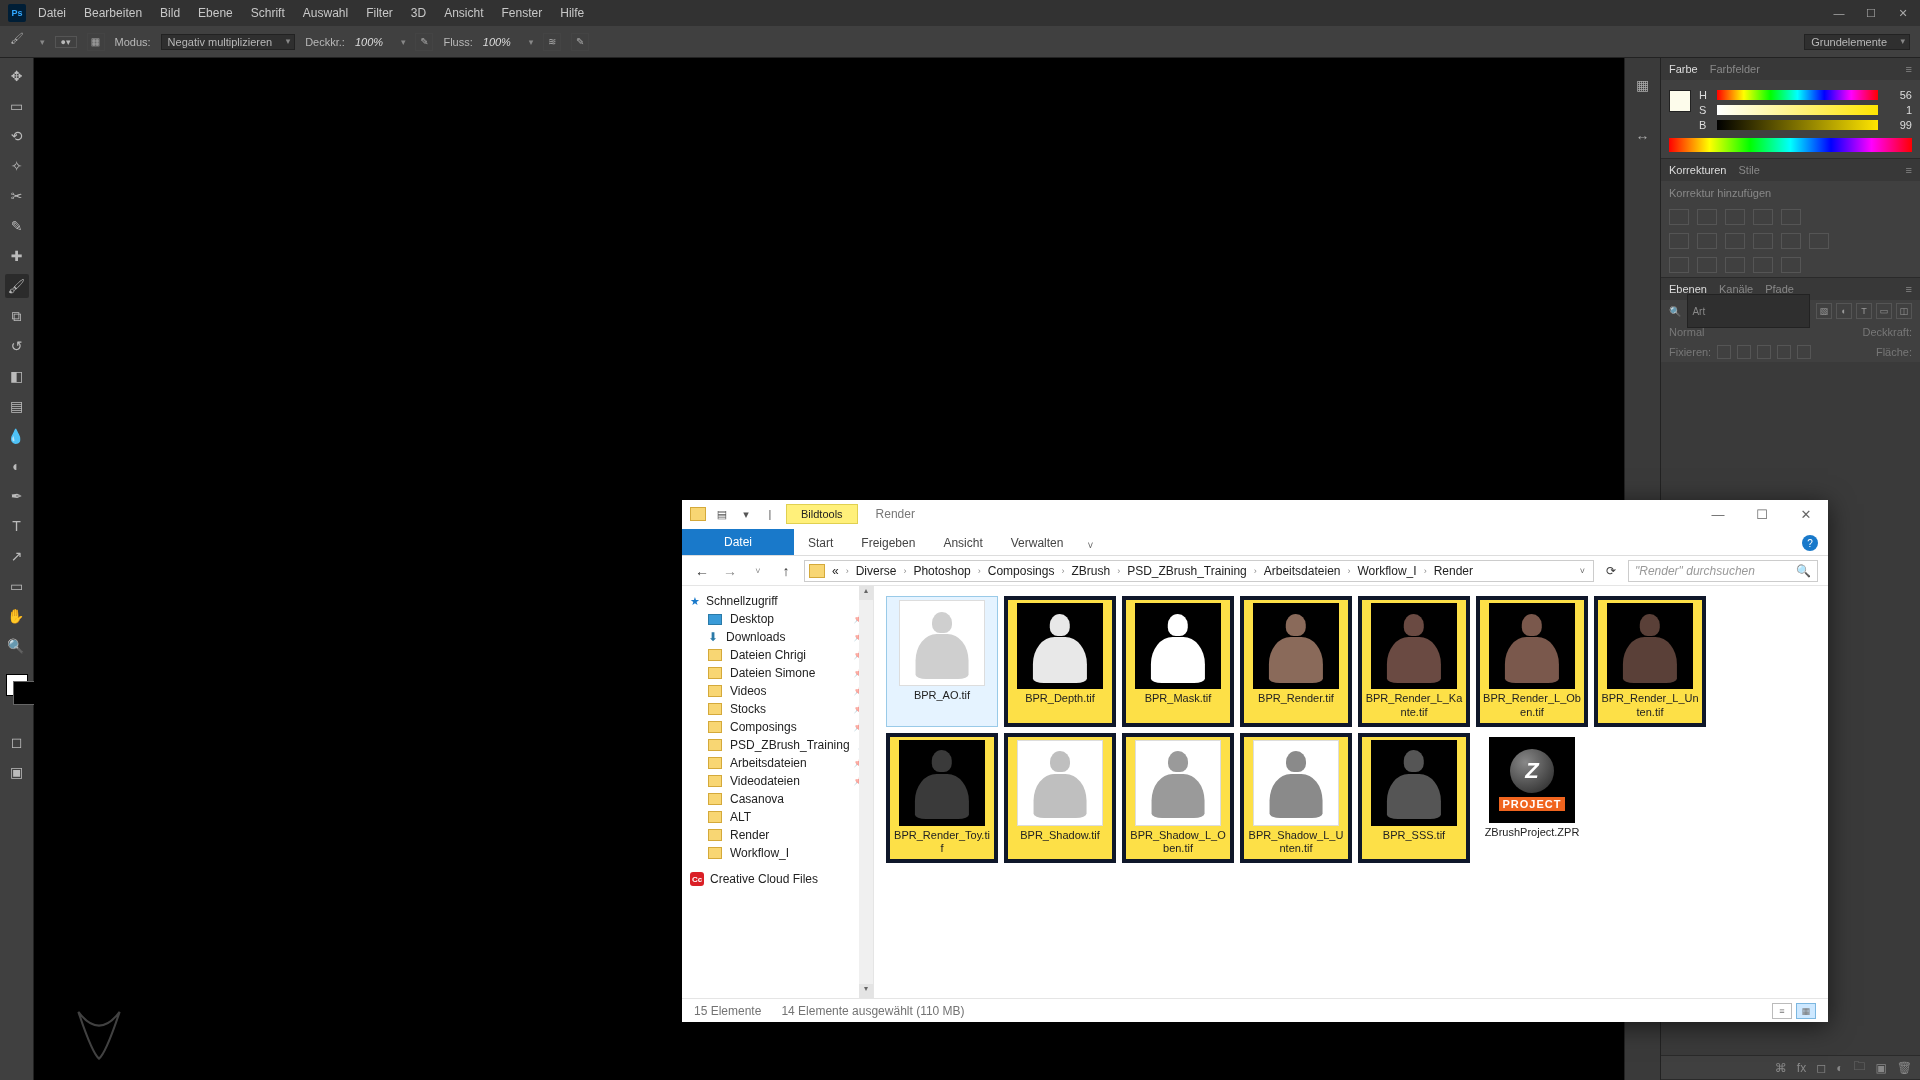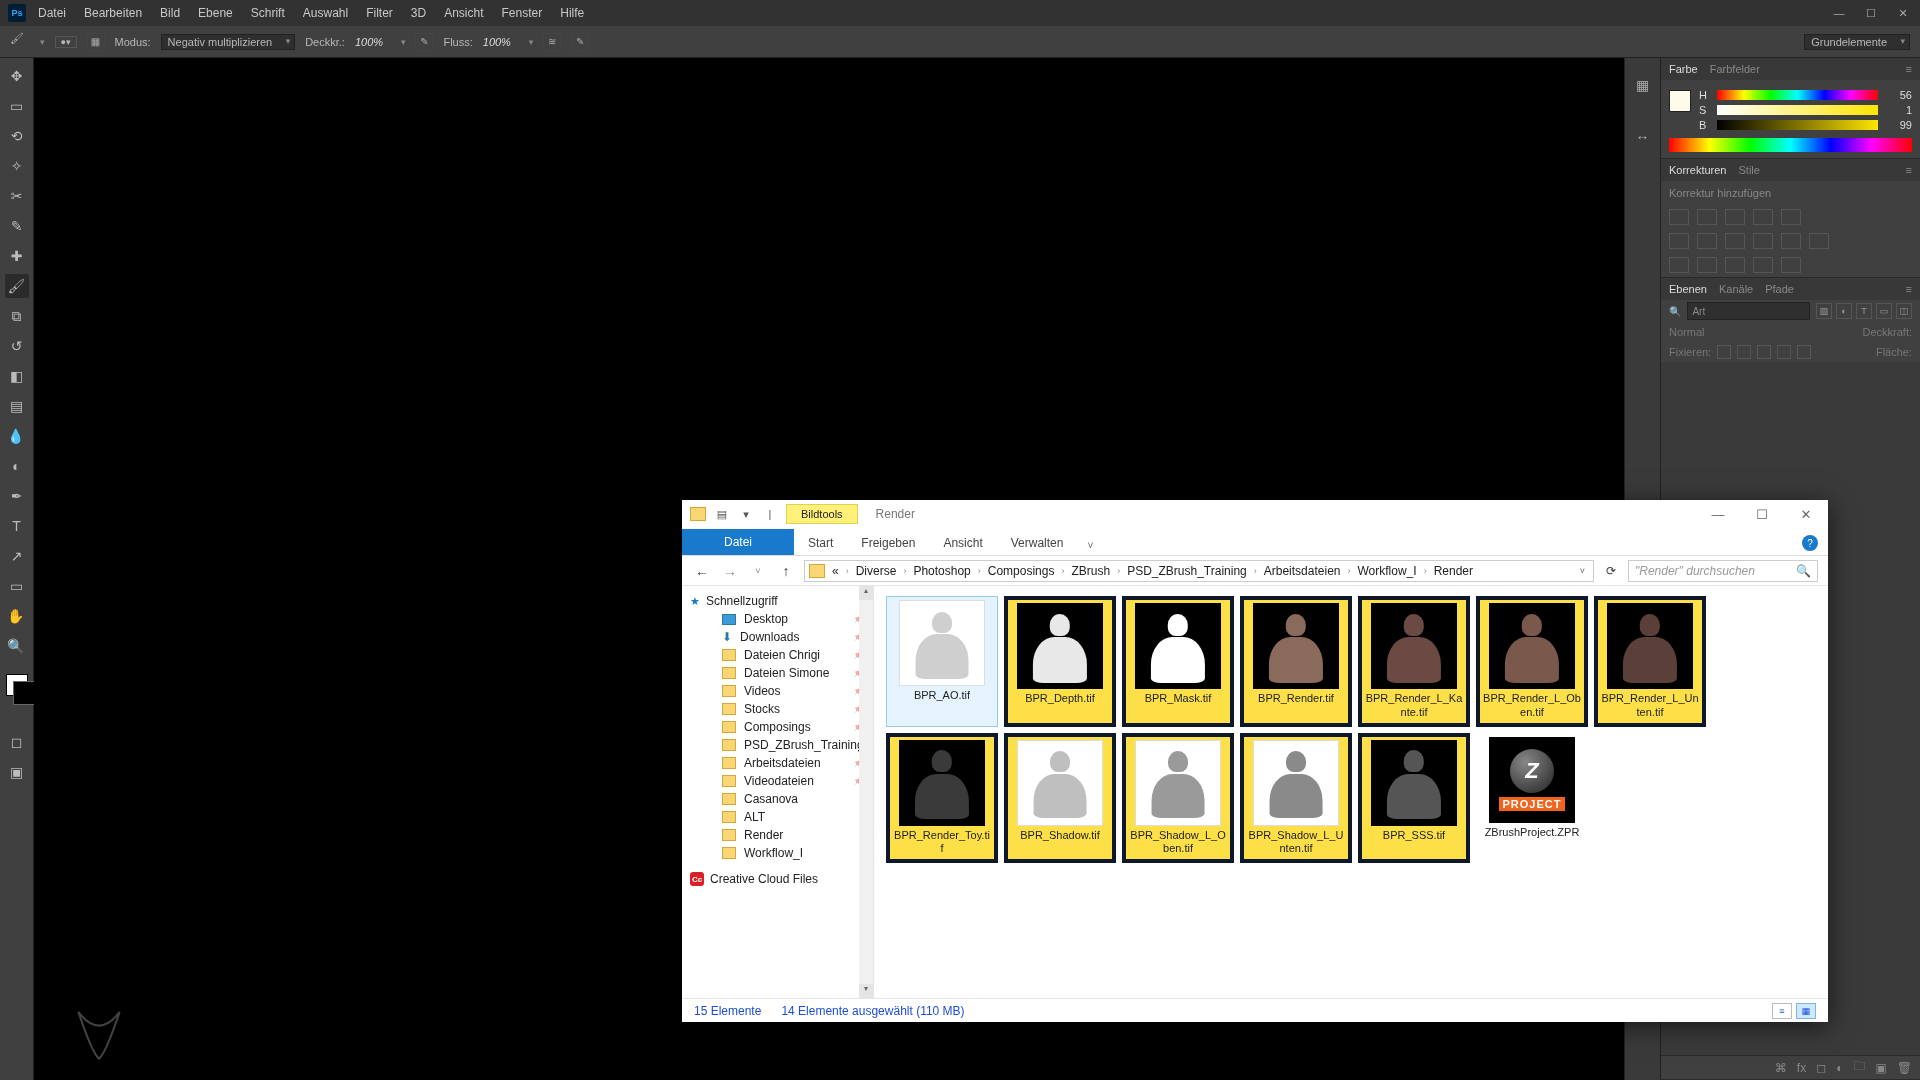--- a/index.html
+++ b/index.html
@@ -48,21 +48,21 @@
 .hsb-row .lbl { width: 12px; color: #ddd; }
 .hsb-row .bar { flex: 1; height: 10px; position: relative; }
 .hsb-row .val { width: 28px; text-align: right; color: #ddd; }
 .gradient-strip { height: 14px; background: linear-gradient(90deg,#f00,#ff0,#0f0,#0ff,#00f,#f0f,#f00); margin-top: 4px; }
 
 .icon-row { display: flex; gap: 8px; padding: 4px 8px; }
 .icon-row .ib { width: 20px; height: 16px; border: 1px solid #555; }
 
 .layers-body { flex: 1; background: #3a3a3a; }
 .layers-head { height: 22px; display: flex; align-items: center; padding: 0 8px; gap: 6px; }
-.layers-search { flex: 1; background: #2f2f2f; border: 1px solid #222; height: 18px; padding: 0 4px; display: flex; align-items: center; color: #888; font-size: 10px; }
+.layers-search { flex: 1; background: #2f2f2f; border: 1px solid #222; height: 18px; padding: 16px 4px; display: flex; align-items: center; color: #888; font-size: 10px; }
 .layers-opts { display: flex; gap: 4px; }
 .layers-opts .lo { width: 16px; height: 16px; border: 1px solid #555; font-size: 9px; color: #999; display: flex; align-items: center; justify-content: center; }
 .layers-dd { height: 20px; display: flex; align-items: center; padding: 0 8px; gap: 10px; color: #777; }
 .layers-lockrow { height: 20px; display: flex; align-items: center; padding: 0 8px; gap: 6px; color: #777; }
 .layers-lockrow .li { width: 14px; height: 14px; border: 1px solid #555; }
 .layers-footer { margin-top: auto; height: 24px; display: flex; align-items: center; justify-content: flex-end; gap: 10px; padding: 0 8px; color: #888; font-size: 12px; border-top: 1px solid #2a2a2a; }
 
 
 .explorer { position: absolute; left: 682px; top: 500px; width: 1146px; height: 522px; background: #fff; box-shadow: 0 4px 24px rgba(0,0,0,0.6); display: flex; flex-direction: column; font-size: 12px; color: #222; }
 .ex-title { height: 28px; display: flex; align-items: center; background: #fff; }
@@ -95,21 +95,21 @@
 
 .ex-body { flex: 1; display: flex; min-height: 0; }
 .ex-tree { width: 192px; border-right: 1px solid #e5e5e5; overflow: hidden; position: relative; padding: 6px 0; }
 .ex-tree .node { display: flex; align-items: center; gap: 6px; padding: 2px 8px; font-size: 12px; color: #222; }
 .ex-tree .node.pin::after { content: "📌"; font-size: 9px; margin-left: auto; opacity: 0.5; }
 .ex-tree .ico-star { color: #1979ca; font-size: 11px; }
 .ex-tree .ico-fold { width: 14px; height: 12px; background: #f8d673; border: 1px solid #d4a93a; flex-shrink: 0; }
 .ex-tree .ico-desk { width: 14px; height: 11px; background: #3a9bd8; border: 1px solid #2a7aa8; }
 .ex-tree .ico-dl { color: #2a7aa8; font-size: 12px; }
 .ex-tree .ico-cc { width: 14px; height: 14px; border-radius: 3px; background: #da1f26; display: inline-flex; align-items: center; justify-content: center; color: #fff; font-size: 8px; font-weight: bold; }
-.ex-tree .i1 { padding-left: 40px; gap: 8px; }
+.ex-tree .i1 { padding-left: 26px; gap: 8px; }
 .ex-tree .sb { position: absolute; right: 0; top: 0; bottom: 0; width: 14px; background: #f0f0f0; }
 .ex-tree .sb .up, .ex-tree .sb .dn { height: 14px; text-align: center; font-size: 8px; color: #666; background: #e4e4e4; }
 .ex-tree .sb .dn { position: absolute; bottom: 0; left: 0; right: 0; }
 
 .ex-files { flex: 1; padding: 10px 12px; display: flex; flex-wrap: wrap; align-content: flex-start; gap: 6px 6px; overflow: hidden; }
 .file { width: 112px; display: flex; flex-direction: column; align-items: center; padding: 3px; border: 1px solid transparent; }
 .file.sel { background: #fde047; border: 4px solid #0f172a; align-items: center; }
 .file.sel2 { background: #e5f3ff; border: 1px solid #99cae8; }
 .file .thumb { width: 86px; height: 86px; background: #000; display: flex; align-items: center; justify-content: center; position: relative; overflow: hidden; }
 .file .thumb.light { background: #fff; border: 1px solid #ddd; }
@@ -117,21 +117,21 @@
 
 
 .bust { width: 70%; height: 85%; position: relative; }
 .bust::before { content: ""; position: absolute; left: 50%; top: 6%; width: 34%; height: 30%; background: var(--c,#fff); border-radius: 50% 50% 40% 40%; transform: translateX(-50%); }
 .bust::after { content: ""; position: absolute; left: 50%; bottom: 0; width: 90%; height: 62%; background: var(--c,#fff); border-radius: 40% 40% 20% 20% / 60% 60% 10% 10%; transform: translateX(-50%); }
 
 .zpr-thumb { width: 86px; height: 86px; background: #000; display: flex; flex-direction: column; align-items: center; justify-content: center; color: #fff; }
 .zpr-thumb .zlogo { width: 44px; height: 44px; border-radius: 50%; background: radial-gradient(circle at 35% 30%, #888, #222); display: flex; align-items: center; justify-content: center; font-size: 22px; font-weight: bold; font-style: italic; }
 .zpr-thumb .ptxt { background: #f0641e; color: #fff; font-size: 11px; font-weight: bold; padding: 1px 4px; margin-top: 4px; letter-spacing: 1px; }
 
-.ex-status { height: 24px; border-top: 1px solid #e5e5e5; display: flex; align-items: center; padding: 0 12px; gap: 20px; color: #1d4ed8; }
+.ex-status { height: 24px; border-top: 1px solid #e5e5e5; display: flex; align-items: center; padding: 0 12px; gap: 20px; color: #737373; }
 .ex-status .viewbtns { margin-left: auto; display: flex; gap: 4px; }
 .ex-status .vb { width: 20px; height: 16px; border: 1px solid #bbb; font-size: 9px; display: flex; align-items: center; justify-content: center; }
 .ex-status .vb.active { background: #cde8ff; border-color: #7bb7e0; }
 
 </style>
 </head>
 <body>
 
 <div class="ps-window">
   <div class="ps-titlebar">

